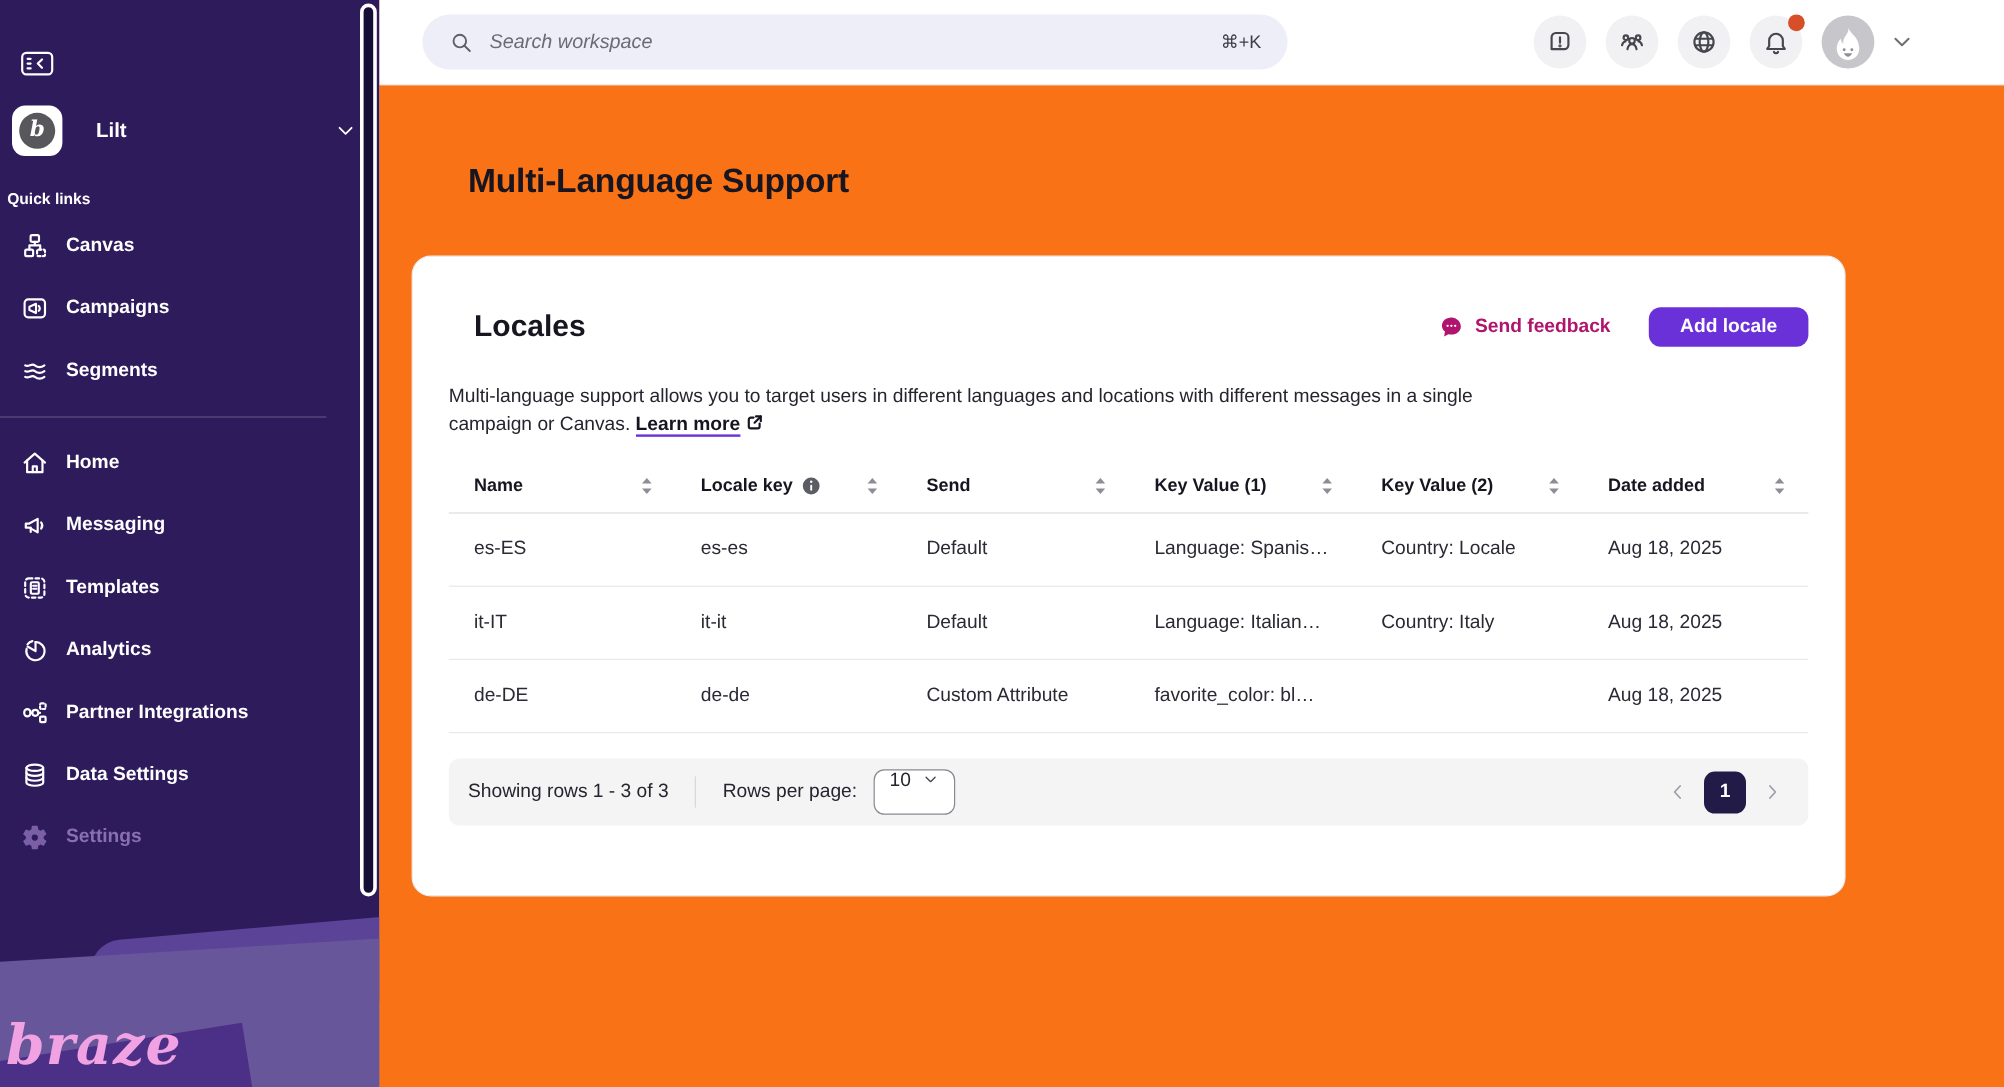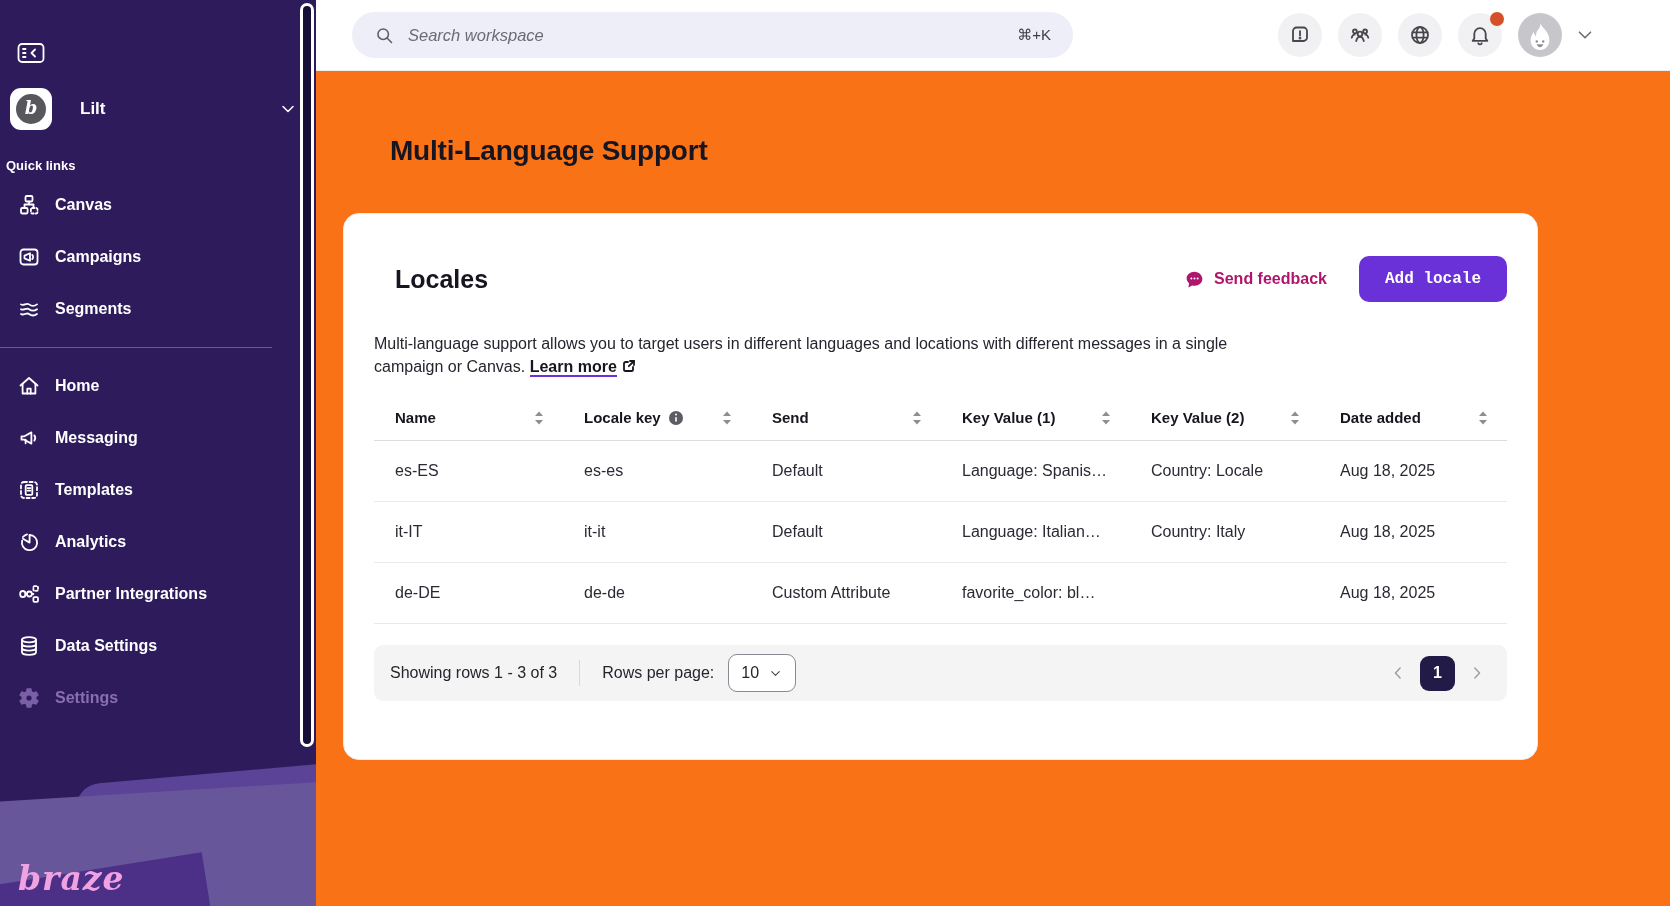--- a/index.html
+++ b/index.html
@@ -18,21 +18,21 @@
   .quick-links-label { margin:26px 0 6px 6px; font-size:13px; font-weight:700; }
   .nav-item { display:flex; align-items:center; height:52px; padding-left:17px; gap:14px; font-size:16px; font-weight:700; cursor:pointer; }
   .nav-item .ic { width:24px; height:24px; flex:0 0 24px; color:#fff; }
   .nav-item.muted { color:#8a6fb0; }
   .nav-item.muted .ic { color:#7a5fa6; }
   .side-divider { border-top:1px solid rgba(255,255,255,.28); margin:12px 44px 12px 0; }
   .side-waves { position:absolute; left:0; right:0; bottom:0; height:180px; pointer-events:none; }
   .wave-sliver { position:absolute; right:-20px; bottom:62px; width:260px; height:70px; background:#5b4398; border-radius:26px 0 0 6px; transform:rotate(-5deg); }
   .wave-main { position:absolute; left:-30px; right:-30px; bottom:-36px; height:150px; background:#68569b; transform:rotate(-3.5deg); }
   .wave-wedge { position:absolute; left:-50px; bottom:-52px; width:260px; height:86px; background:#4c2f86; transform:rotate(-9deg); }
-  .brand-logo { position:absolute; left:18px; bottom:8px; font-family:"DejaVu Serif", serif; font-style:italic; font-weight:bold; font-size:33px; color:#f0a2e2; letter-spacing:1px; }
+  .brand-logo { position:absolute; left:5px; bottom:8px; font-family:"DejaVu Serif", serif; font-style:italic; font-weight:bold; font-size:46px; color:#f0a2e2; letter-spacing:1px; }
   .scroll-thumb { position:absolute; top:3px; right:2px; width:14px; height:744px; background:#170e38; border:3px solid #ffffff; border-radius:10px; z-index:5; }
 
   
   .main { flex:1; display:flex; flex-direction:column; background:#f97316; }
   .topbar { height:71px; background:#fff; border-bottom:1px solid #ededef; display:flex; align-items:center; flex:0 0 71px; }
   .search-pill { margin-left:36px; width:721px; height:46px; background:#edeef8; border-radius:23px; display:flex; align-items:center; padding:0 22px; cursor:text; }
   .search-pill .ic { width:21px; height:21px; color:#5f5f69; }
   .search-placeholder { margin-left:13px; font-size:16.5px; font-style:italic; color:#6b6b75; }
   .search-shortcut { margin-left:auto; font-size:15px; color:#3d3d45; }
   .topbar-right { margin-left:auto; margin-right:74px; display:flex; align-items:center; gap:16px; }
@@ -44,40 +44,40 @@
   .account-chevron { width:22px; height:22px; color:#6e6e76; margin-left:-4px; cursor:pointer; }
 
   .page-title { margin:64px 0 0 74px; font-size:28px; font-weight:800; color:#17151f; letter-spacing:-.2px; }
 
   .card { margin:46px 132px 0 27px; background:#fff; border:1px solid #ececee; border-radius:16px; padding:0 30px 58px 30px; }
   .card-header { display:flex; align-items:center; margin-top:42px; }
   .card-title { margin-left:21px; font-size:25px; font-weight:800; color:#17151f; }
   .card-actions { margin-left:auto; display:flex; align-items:center; gap:32px; }
   .feedback-link { display:flex; align-items:center; gap:9px; color:#b0156d; font-size:16px; font-weight:700; cursor:pointer; }
   .feedback-link svg { width:21px; height:21px; }
-  .add-locale-btn { height:46px; padding:0 26px; background:#6b31d9; color:#fff; border:none; border-radius:10px; font-family:Liberation Mono, monospace; font-size:16px; font-weight:700; cursor:pointer; }
+  .add-locale-btn { height:33px; padding:0 26px; background:#6b31d9; color:#fff; border:none; border-radius:10px; font-family:Liberation Sans, sans-serif; font-size:16px; font-weight:700; cursor:pointer; }
   .card-desc { margin-top:30px; max-width:912px; font-size:16px; line-height:23px; color:#26242e; }
   .learn-more { font-weight:700; color:#17151f; border-bottom:2px solid #6b31d9; cursor:pointer; }
   .ext-ic { display:inline-block; width:14px; height:14px; margin-left:5px; color:#17151f; vertical-align:-1px; }
 
   .tbl { margin-top:17px; }
   .tbl-header, .tbl-row { display:grid; grid-template-columns:189px 188px 190px 189px 189px 1fr; align-items:center; }
   .tbl-header { height:46px; border-bottom:1px solid #dddde0; }
   .th { display:flex; align-items:center; justify-content:space-between; padding:0 18px 0 21px; font-size:15px; font-weight:700; color:#17151f; cursor:pointer; }
   .th-label { display:flex; align-items:center; gap:7px; }
   .sort-ic { width:12px; height:16px; flex:0 0 12px; }
   .info-ic { width:16px; height:16px; }
   .tbl-row { height:61px; border-bottom:1px solid #e9e9eb; }
   .td { padding-left:21px; font-size:16px; color:#2b2933; white-space:nowrap; overflow:hidden; }
 
   .tbl-footer { margin-top:21px; height:56px; background:#f4f4f5; border-radius:9px; display:flex; align-items:center; padding:0 20px 0 16px; }
   .showing-text { font-size:16px; color:#26242e; }
   .footer-divider { width:1px; height:26px; background:#d8d8da; margin:0 22px; }
   .rpp-label { font-size:16px; color:#26242e; }
-  .rpp-select { margin-left:14px; height:38px; padding:0 12px; background:#fff; border:1.5px solid #898991; border-radius:9px; display:flex; align-items:center; gap:9px; font-size:16px; color:#26242e; cursor:pointer; }
+  .rpp-select { margin-left:14px; height:38px; padding:0 12px; background:#fff; border:1.5px solid #898991; border-radius:9px; display:flex; gap:9px; font-size:16px; color:#26242e; cursor:pointer; }
   .rpp-select .ic { width:15px; height:15px; color:#46464e; }
   .pagination { margin-left:auto; display:flex; align-items:center; gap:12px; }
   .page-chevron { width:20px; height:20px; color:#9fa0a6; cursor:pointer; }
   .page-box { width:35px; height:35px; background:#221a47; border-radius:9px; color:#fff; font-size:16px; font-weight:700; display:flex; align-items:center; justify-content:center; cursor:pointer; }
 
   svg { display:block; }
   .stroke { fill:none; stroke:currentColor; stroke-width:1.8; stroke-linecap:round; stroke-linejoin:round; }
 </style>
 </head>
 <body>

